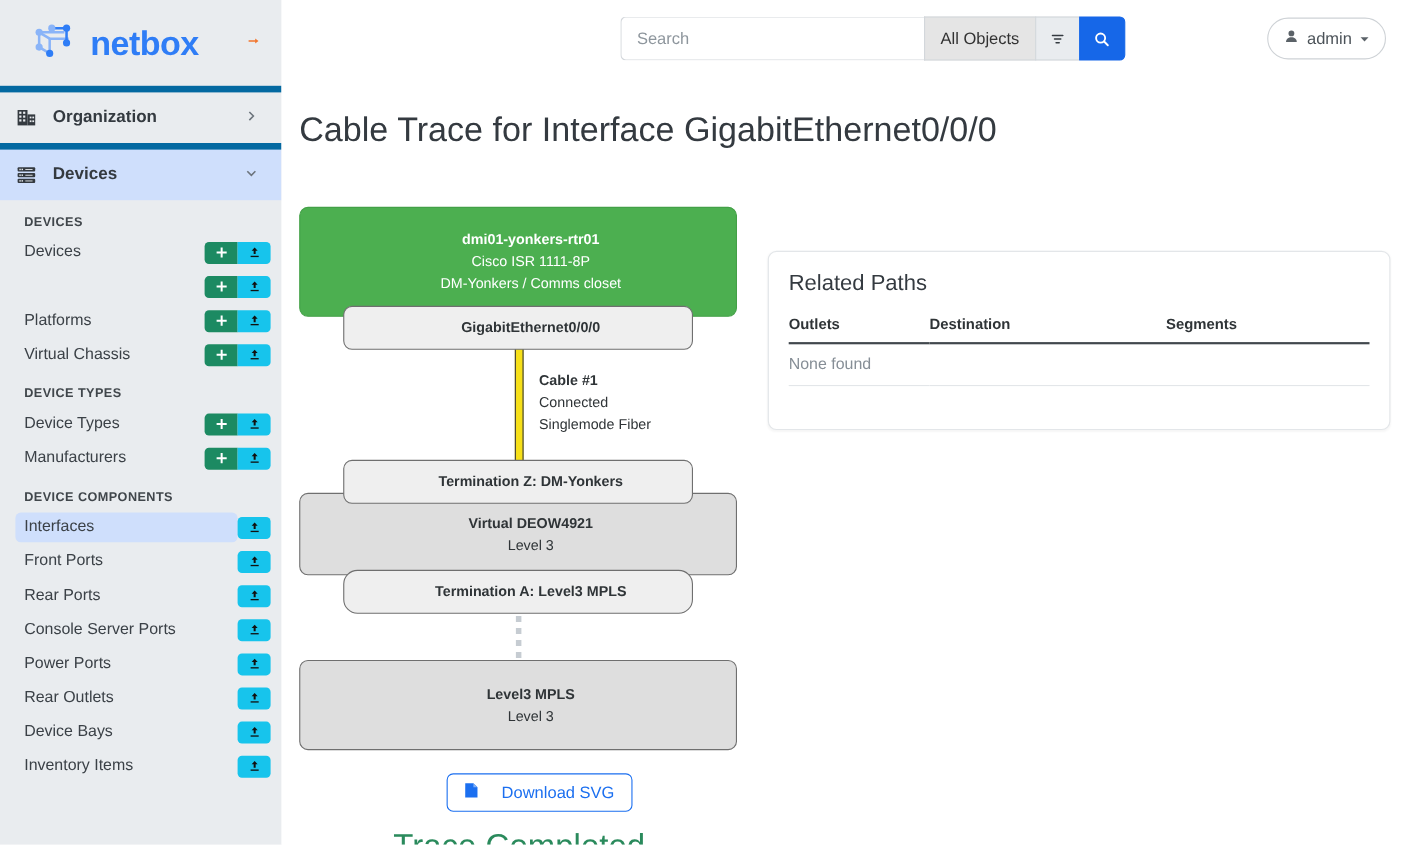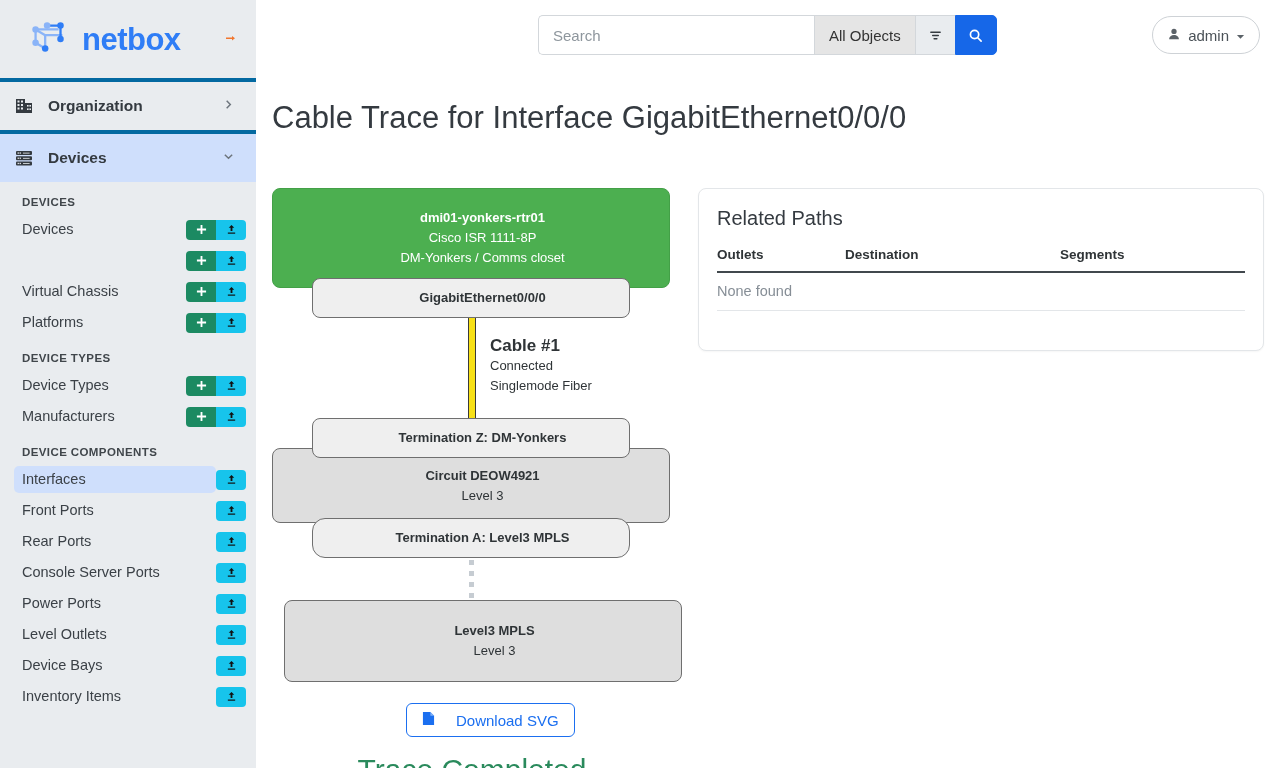--- a/index.html
+++ b/index.html
@@ -28,21 +28,21 @@
   .brand-word {
     font-size: 31px; font-weight: 700; color: #2f7df6;
     letter-spacing: -0.5px; line-height: 1;
   }
   .brand-pin { margin-left: auto; color: #f2762e; font-size: 15px; line-height: 1; }
 
   .nav-group {
     display: flex; align-items: center; gap: 14px;
     height: 52px; padding: 0 22px 0 14px;
     font-size: 15.5px; font-weight: 700; color: #343a40;
-    border-top: 4px solid #0369a1;
+    border-top: 6px solid #0369a1;
     cursor: pointer;
   }
   .nav-group.active { background: #cfdffc; }
   .nav-group .chev { margin-left: auto; color: #6d757d; font-size: 12px; }
   .nav-ico { width: 20px; height: 20px; flex: 0 0 20px; color: #343a40; }
 
   .section-head {
     font-size: 11.5px; font-weight: 700; letter-spacing: .4px;
     color: #40464b; padding: 14px 0 6px 22px; text-transform: uppercase;
   }
@@ -72,20 +72,21 @@
   
   .main { flex: 1 1 auto; height: 768px; position: relative; background: #fff; overflow: hidden; }
 
   .topbar { height: 70px; display: flex; align-items: center; padding: 0 20px; }
   .searchwrap { display: flex; margin-left: 262px; height: 40px; }
   .search-input {
     width: 276px; height: 40px; border: 1px solid #d3d7db; border-right: none;
     border-radius: 5px 0 0 5px; padding: 0 14px; font-size: 15px;
     color: #333; background: #fff; outline: none;
     font-family: "Liberation Sans", sans-serif;
+    margin-left: 26px;
   }
   .search-input::placeholder { color: #8e969d; }
   .search-scope {
     display: flex; align-items: center; padding: 0 14px; height: 40px;
     background: #e5e5e5; border: 1px solid #d3d7db; border-right: none;
     font-size: 15px; color: #333; cursor: pointer;
   }
   .search-filter {
     display: flex; align-items: center; justify-content: center;
     width: 40px; height: 40px; background: #e9ecef;
@@ -124,21 +125,21 @@
   .n-circuit { background: #dedede; color: #2f3437; z-index: 1; }
   .n-provider { background: #dedede; color: #2f3437; }
 
   .cable {
     position: absolute; width: 8px;
     background: #f7e017;
     border-left: 1px solid #3a3a3a; border-right: 1px solid #3a3a3a;
     z-index: 0;
   }
   .cable-label { position: absolute; text-align: left; }
-  .cable-label .cl1 { font-size: 17px; font-weight: 700; line-height: 20px; }
+  .cable-label .cl1 { font-size: 13px; font-weight: 700; line-height: 20px; }
   .cable-label .cl2 { font-size: 13px; line-height: 20px; }
 
   .dashed {
     position: absolute; width: 5px;
     background-image: repeating-linear-gradient(to bottom,
       #c6ccd2 0 5px, rgba(0,0,0,0) 5px 11px);
   }
 
   .dl-btn {
     position: absolute; display: inline-flex; align-items: center; gap: 21px;
@@ -149,20 +150,21 @@
     position: absolute; width: 400px; text-align: center;
     color: #2a8a5c; font-size: 30px; font-weight: 400;
   }
 
   
   .card {
     flex: 0 0 566px; width: 566px; height: 163px;
     border: 1px solid #e3e6e9; border-radius: 8px; background: #fff;
     padding: 18px 18px 0 18px;
     box-shadow: 0 1px 2px rgba(0,0,0,.04);
+    margin-top: 40px;
   }
   .card-title { font-size: 20px; color: #343a40; margin-bottom: 17px; }
   table.paths { width: 100%; border-collapse: collapse; }
   table.paths th {
     text-align: left; font-size: 13.5px; font-weight: 700; color: #2f3437;
     padding: 0 0 9px 0; border-bottom: 2px solid #41484d;
   }
   table.paths td {
     font-size: 14.5px; color: #868e96; padding: 10px 0 11px 0;
     border-bottom: 1px solid #e3e6e9;
@@ -286,92 +288,92 @@
         <span class="btn-sq btn-imp">
           <svg class="ico-xs" viewBox="0 0 12 12">
               <path d="M6 1l3 3.2H7v3.3H5V4.2H3z" fill="#111"></path>
               <rect x="2" y="9.3" width="8" height="1.3" fill="#111"></rect>
             </svg>
         </span>
       </span>
     </div>
     <div class="nav-row">
       <span class="lbl-wrap">
+          <span class="lbl">Platforms</span>
+        </span>
+      <span class="btns">
+        <span class="btn-sq btn-add">
+          <svg class="ico-xs" viewBox="0 0 12 12">
+              <path d="M5 1h2v4h4v2H7v4H5V7H1V5h4z" fill="#fff"></path>
+            </svg>
+        </span>
+        <span class="btn-sq btn-imp">
+          <svg class="ico-xs" viewBox="0 0 12 12">
+              <path d="M6 1l3 3.2H7v3.3H5V4.2H3z" fill="#111"></path>
+              <rect x="2" y="9.3" width="8" height="1.3" fill="#111"></rect>
+            </svg>
+        </span>
+      </span>
+    </div>
+    <div class="nav-row">
+      <span class="lbl-wrap">
           <span class="lbl">Virtual Chassis</span>
         </span>
       <span class="btns">
         <span class="btn-sq btn-add">
           <svg class="ico-xs" viewBox="0 0 12 12">
               <path d="M5 1h2v4h4v2H7v4H5V7H1V5h4z" fill="#fff"></path>
             </svg>
         </span>
         <span class="btn-sq btn-imp">
           <svg class="ico-xs" viewBox="0 0 12 12">
               <path d="M6 1l3 3.2H7v3.3H5V4.2H3z" fill="#111"></path>
               <rect x="2" y="9.3" width="8" height="1.3" fill="#111"></rect>
             </svg>
         </span>
       </span>
     </div>
-    <div class="nav-row">
-      <span class="lbl-wrap">
-          <span class="lbl">Platforms</span>
+
+    <div class="section-head">DEVICE TYPES</div>
+    <div class="nav-row">
+      <span class="lbl-wrap">
+          <span class="lbl">Device Types</span>
         </span>
       <span class="btns">
         <span class="btn-sq btn-add">
           <svg class="ico-xs" viewBox="0 0 12 12">
               <path d="M5 1h2v4h4v2H7v4H5V7H1V5h4z" fill="#fff"></path>
             </svg>
         </span>
         <span class="btn-sq btn-imp">
           <svg class="ico-xs" viewBox="0 0 12 12">
               <path d="M6 1l3 3.2H7v3.3H5V4.2H3z" fill="#111"></path>
               <rect x="2" y="9.3" width="8" height="1.3" fill="#111"></rect>
             </svg>
         </span>
       </span>
     </div>
-
-    <div class="section-head">DEVICE TYPES</div>
-    <div class="nav-row">
-      <span class="lbl-wrap">
-          <span class="lbl">Device Types</span>
+    <div class="nav-row">
+      <span class="lbl-wrap">
+          <span class="lbl">Manufacturers</span>
         </span>
       <span class="btns">
         <span class="btn-sq btn-add">
           <svg class="ico-xs" viewBox="0 0 12 12">
               <path d="M5 1h2v4h4v2H7v4H5V7H1V5h4z" fill="#fff"></path>
             </svg>
         </span>
         <span class="btn-sq btn-imp">
           <svg class="ico-xs" viewBox="0 0 12 12">
               <path d="M6 1l3 3.2H7v3.3H5V4.2H3z" fill="#111"></path>
               <rect x="2" y="9.3" width="8" height="1.3" fill="#111"></rect>
             </svg>
         </span>
       </span>
     </div>
-    <div class="nav-row">
-      <span class="lbl-wrap">
-          <span class="lbl">Manufacturers</span>
-        </span>
-      <span class="btns">
-        <span class="btn-sq btn-add">
-          <svg class="ico-xs" viewBox="0 0 12 12">
-              <path d="M5 1h2v4h4v2H7v4H5V7H1V5h4z" fill="#fff"></path>
-            </svg>
-        </span>
-        <span class="btn-sq btn-imp">
-          <svg class="ico-xs" viewBox="0 0 12 12">
-              <path d="M6 1l3 3.2H7v3.3H5V4.2H3z" fill="#111"></path>
-              <rect x="2" y="9.3" width="8" height="1.3" fill="#111"></rect>
-            </svg>
-        </span>
-      </span>
-    </div>
 
     <div class="section-head">DEVICE COMPONENTS</div>
 
     <div class="nav-row selected">
       <span class="lbl-wrap">
           <span class="lbl">Interfaces</span>
         </span>
       <span class="btns">
         <span class="btn-sq btn-imp solo">
           <svg class="ico-xs" viewBox="0 0 12 12">
@@ -428,21 +430,21 @@
         <span class="btn-sq btn-imp solo">
           <svg class="ico-xs" viewBox="0 0 12 12">
               <path d="M6 1l3 3.2H7v3.3H5V4.2H3z" fill="#111"></path>
               <rect x="2" y="9.3" width="8" height="1.3" fill="#111"></rect>
             </svg>
         </span>
       </span>
     </div>
     <div class="nav-row">
       <span class="lbl-wrap">
-          <span class="lbl">Level Outlets</span>
+          <span class="lbl">Rear Outlets</span>
         </span>
       <span class="btns">
         <span class="btn-sq btn-imp solo">
           <svg class="ico-xs" viewBox="0 0 12 12">
               <path d="M6 1l3 3.2H7v3.3H5V4.2H3z" fill="#111"></path>
               <rect x="2" y="9.3" width="8" height="1.3" fill="#111"></rect>
             </svg>
         </span>
       </span>
     </div>
@@ -533,31 +535,31 @@
           <div class="cl1">Cable #1</div>
           <div class="cl2">Connected</div>
           <div class="cl2">Singlemode Fiber</div>
         </div>
 
         <div class="node n-term" style="left:40px; top:230px; width:318px; height:40px;">
           <div class="t1">Termination Z: DM-Yonkers</div>
         </div>
 
         <div class="node n-circuit" style="left:0px; top:260px; width:398px; height:75px;">
-          <div class="t1">Circuit DEOW4921</div>
+          <div class="t1">Virtual DEOW4921</div>
           <div class="t2">Level 3</div>
         </div>
 
         <div class="node n-term" style="left:40px; top:330px; width:318px; height:40px;border-radius:13px;">
           <div class="t1">Termination A: Level3 MPLS</div>
         </div>
 
         <div class="dashed" style="left:197px; top:372px; height:44px;"></div>
 
-        <div class="node n-provider" style="left:12px; top:412px; width:398px; height:82px;">
+        <div class="node n-provider" style="left:0px; top:412px; width:398px; height:82px;">
           <div class="t1">Level3 MPLS</div>
           <div class="t2">Level 3</div>
         </div>
 
         <div class="dl-btn" style="left:134px; top:515px;">
           <span>
             <svg viewBox="0 0 14 16" width="13" height="15">
               <path d="M1 1h8l4 4v10H1z" fill="#1b6ff0"></path>
               <path d="M9 1l4 4H9z" fill="#7fb0f7"></path>
             </svg>

